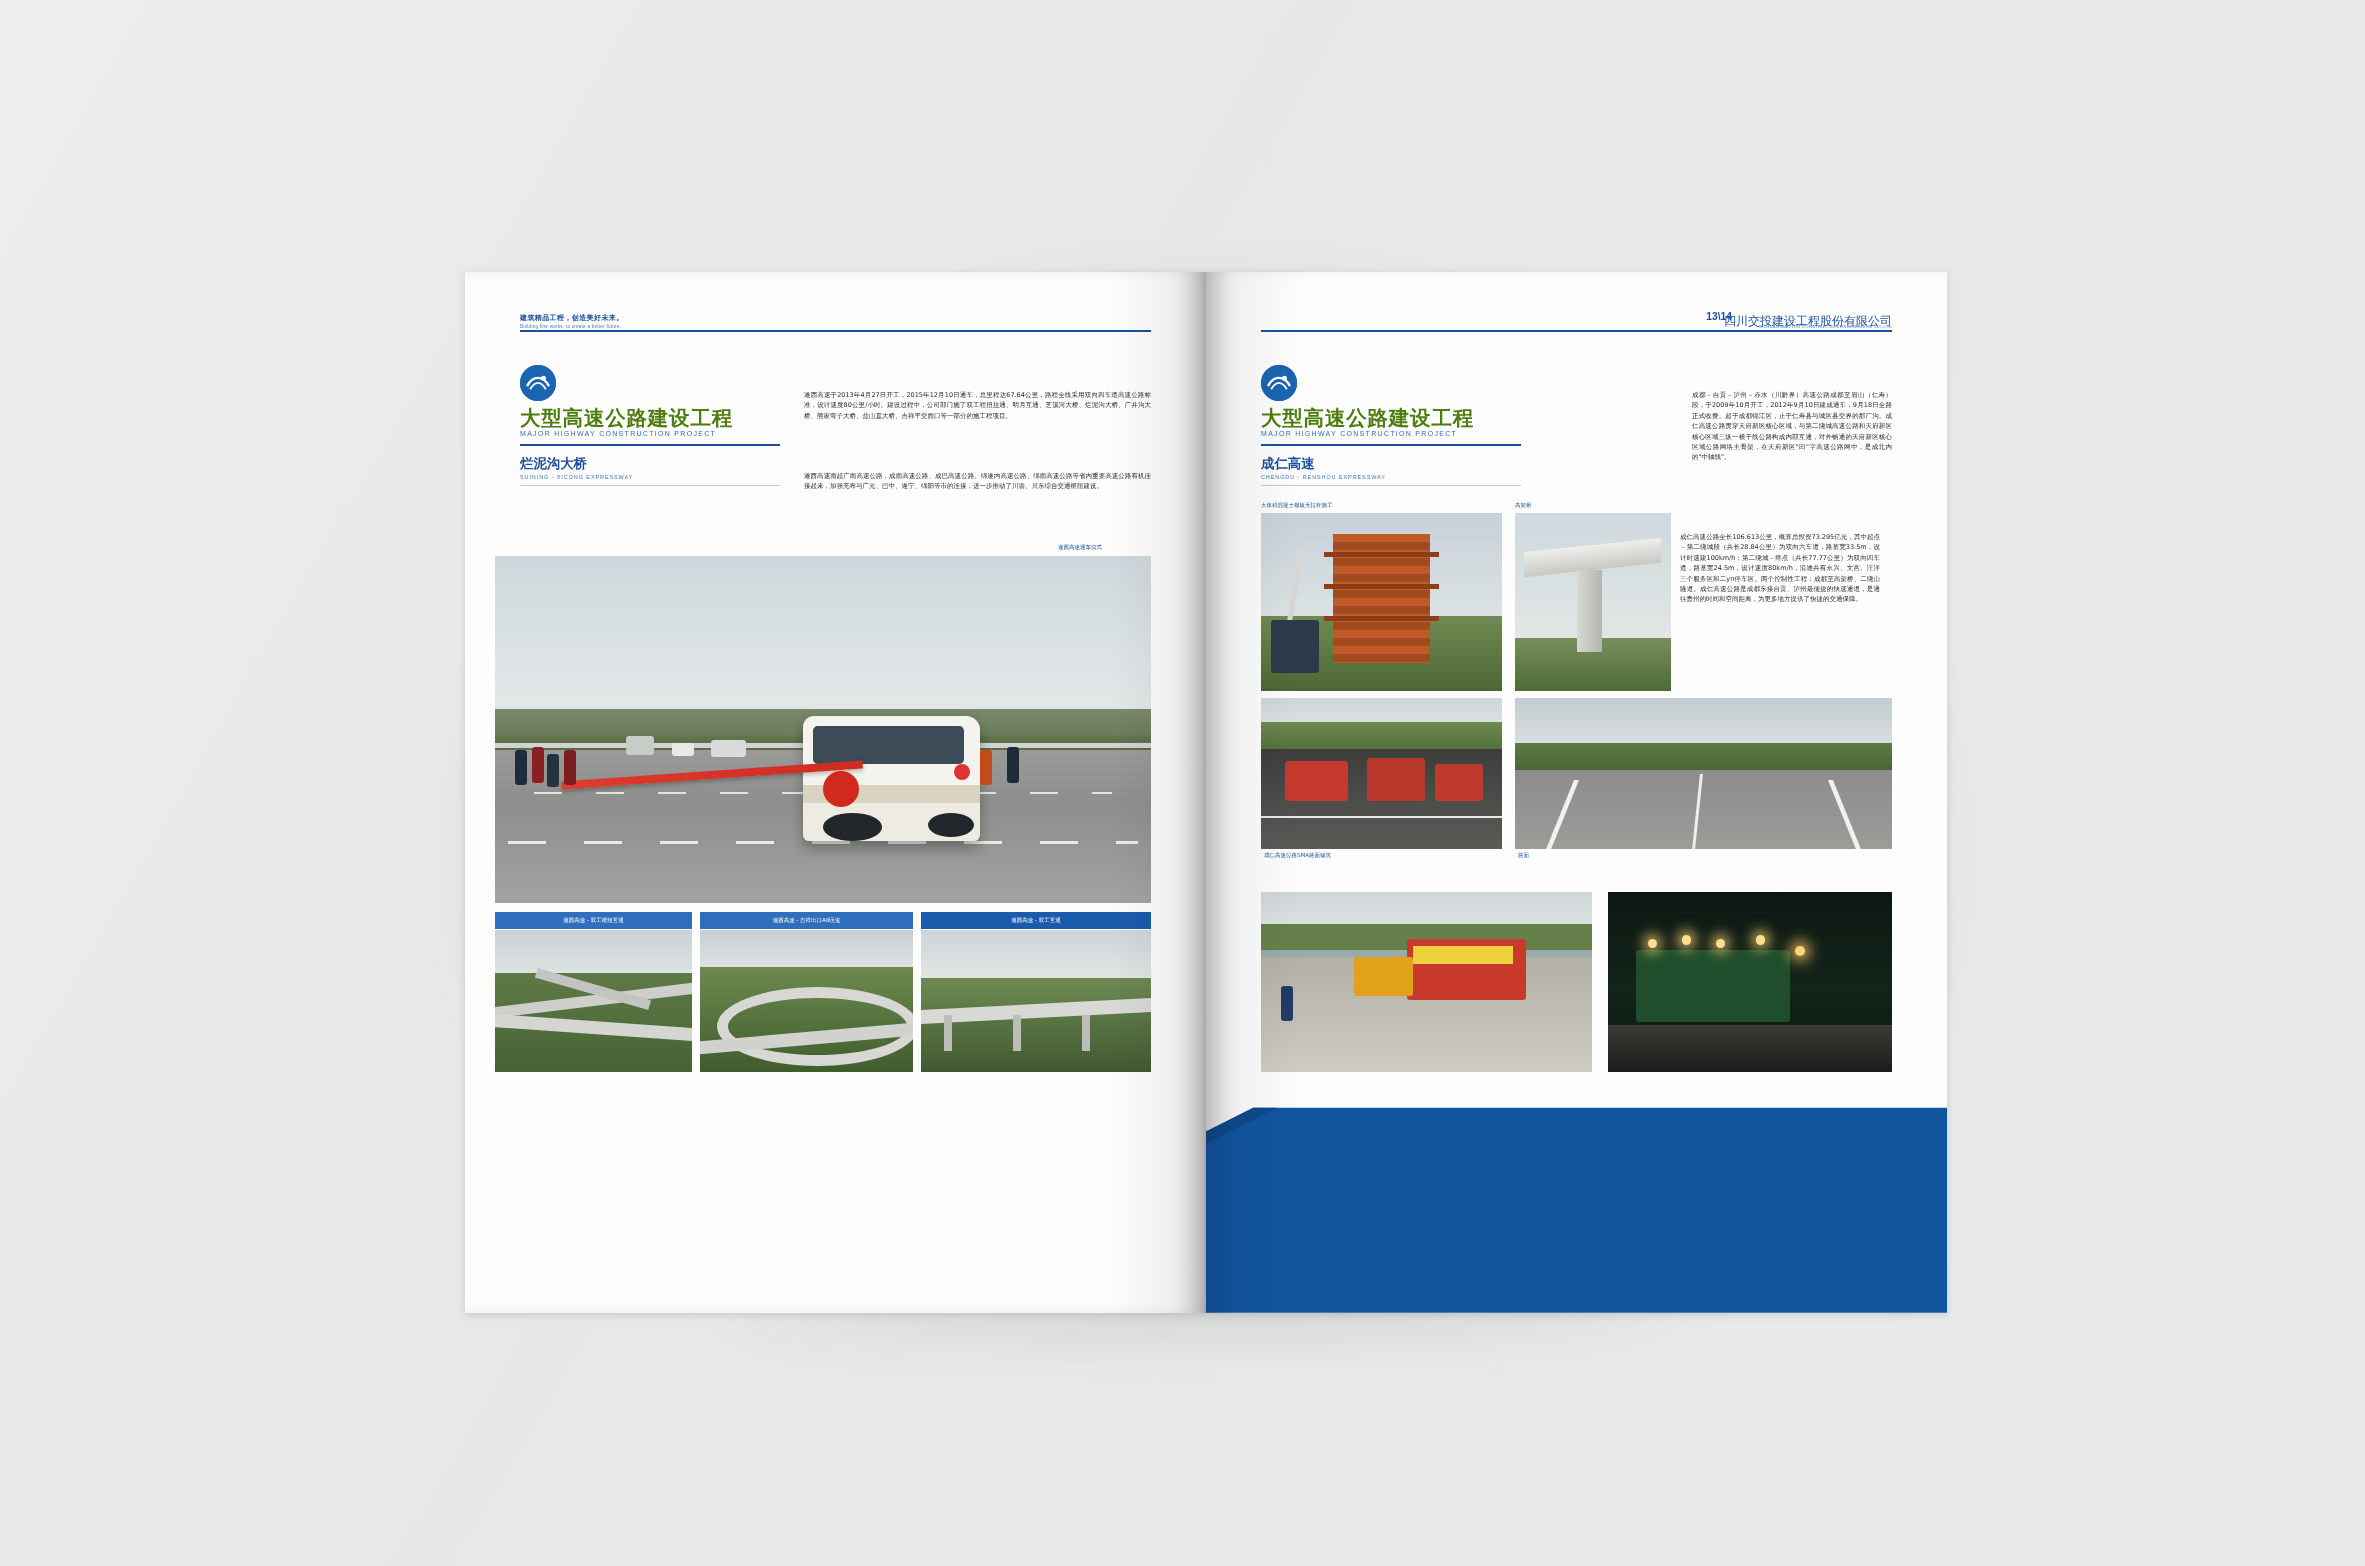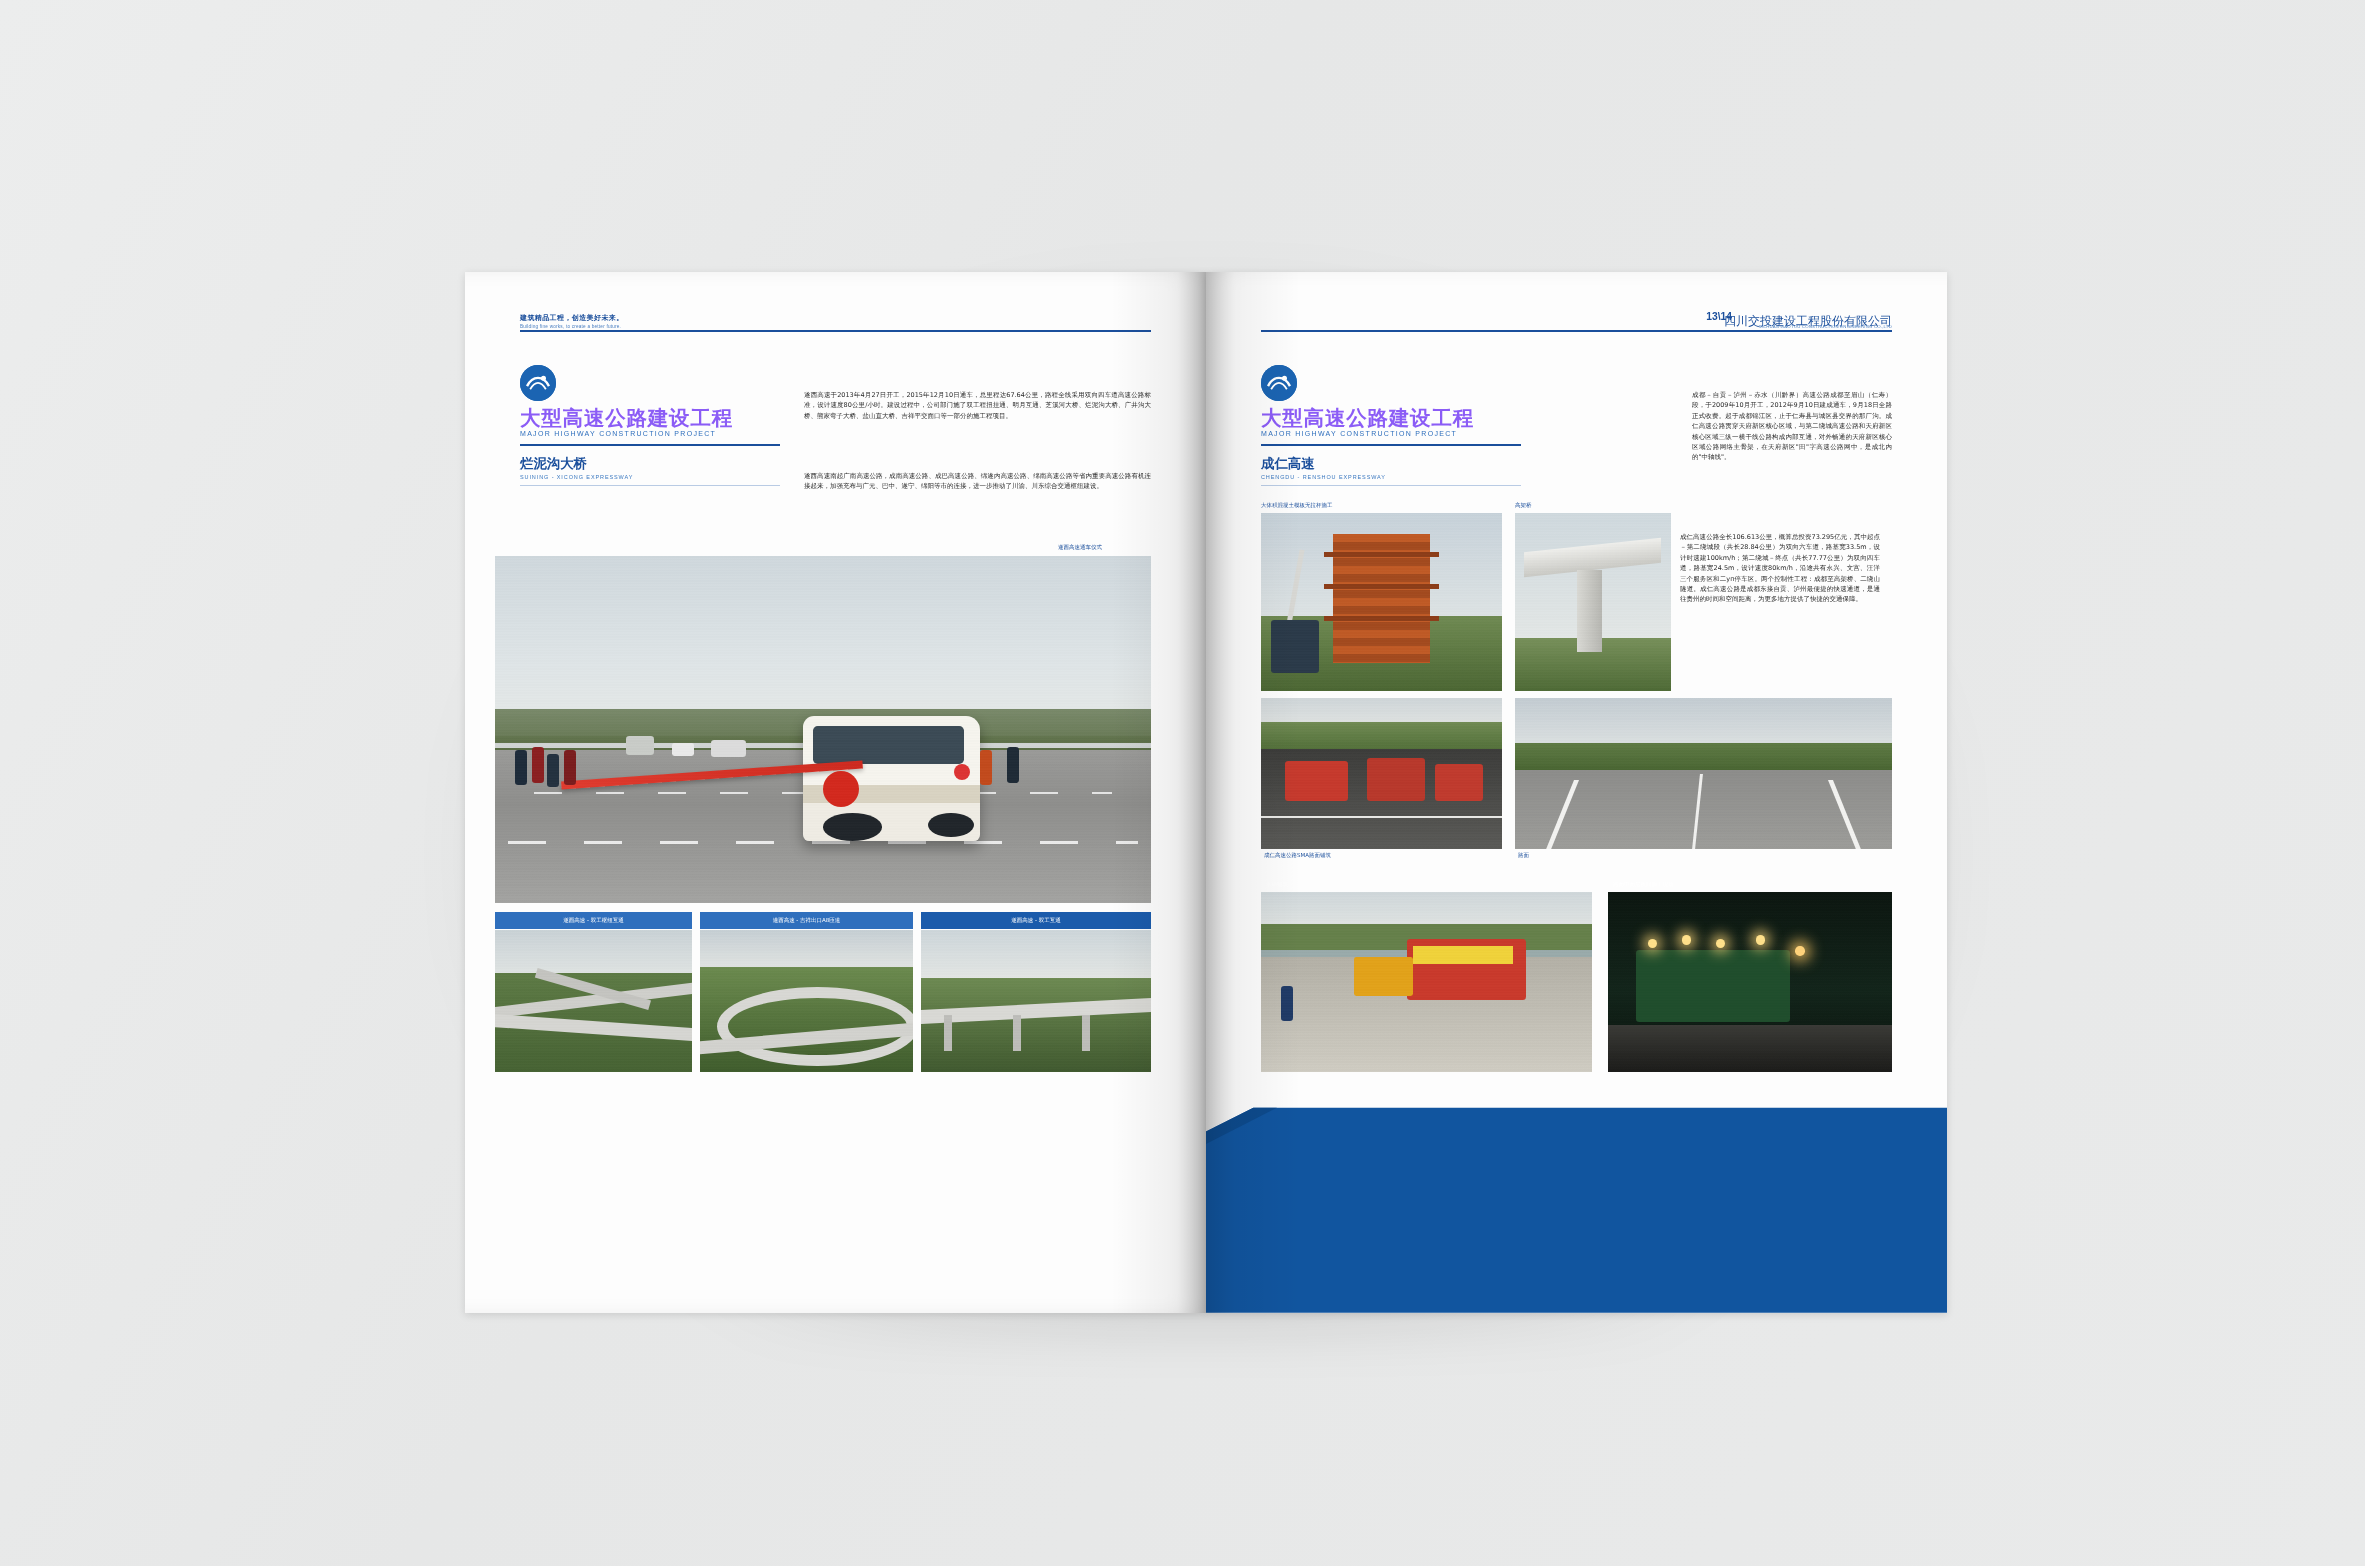--- a/index.html
+++ b/index.html
@@ -39,21 +39,21 @@
   .pagenum{position:absolute;font-size:10.3px;color:#1b4f9c;font-weight:bold;}
   .company-cn{position:absolute;font-size:12px;color:#1b4f9c;font-weight:normal;}
   .company-en{position:absolute;font-size:4.3px;color:#4a7ec0;letter-spacing:0.2px;}
 
   
   .logo{position:absolute;width:36px;height:36px;border-radius:50%;
     background:#1b64b2;}
   .logo svg{display:block;}
 
   
-  .title-cn{position:absolute;font-size:20.5px;font-weight:bold;color:#8b5cf6;letter-spacing:0.8px;}
+  .title-cn{position:absolute;font-size:20.5px;font-weight:bold;color:#4d7c0f;letter-spacing:0.8px;}
   .title-en{position:absolute;font-size:7px;color:#2f6fbd;letter-spacing:1.3px;}
   .title-underline{position:absolute;height:1.6px;background:#1b4f9c;}
 
   .sub-cn{position:absolute;font-size:13.4px;font-weight:bold;color:#1b4f9c;}
   .sub-en{position:absolute;font-size:5.5px;color:#3a78c0;letter-spacing:0.9px;}
   .sub-rule{position:absolute;height:0.8px;background:#b9cbe4;}
 
   
   .copy{position:absolute;color:#2b2b2b;font-size:6.5px;line-height:10.4px;text-align:justify;
     font-family:"DejaVu Sans","Liberation Sans",sans-serif;}

